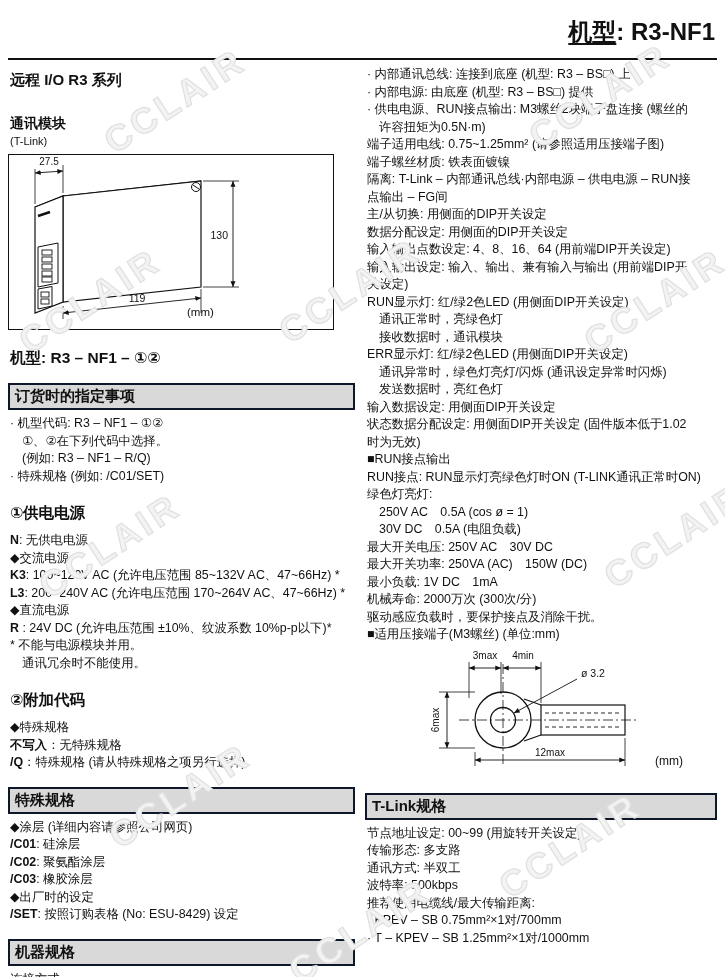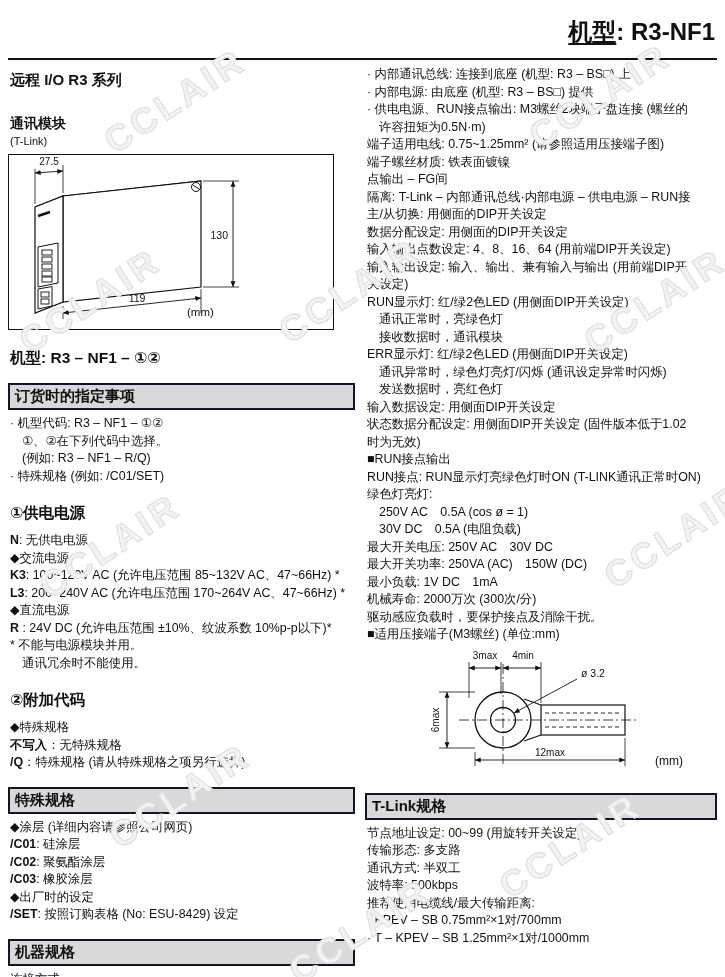--- a/index.html
+++ b/index.html
@@ -145,22 +145,22 @@
         <div class="blk hbox"><span class="b">机器规格</span></div>
         <div class="blk line"><span>连接方式</span></div>
       </div>
     <div class="col-right">
         <div class="blk line"><span>· 内部通讯总线: 连接到底座 (机型: R3 – BS□) 上</span></div>
         <div class="blk line"><span>· 内部电源: 由底座 (机型: R3 – BS□) 提供</span></div>
         <div class="blk line"><span>· 供电电源、RUN接点输出: M3螺丝2块端子盘连接 (螺丝的</span></div>
         <div class="blk line indent1"><span>许容扭矩为0.5N·m)</span></div>
         <div class="blk line"><span>端子适用电线: 0.75~1.25mm² (请参照适用压接端子图)</span></div>
         <div class="blk line"><span>端子螺丝材质: 铁表面镀镍</span></div>
+        <div class="blk line"><span>隔离: T-Link – 内部通讯总线·内部电源 – 供电电源 – RUN接</span></div>
         <div class="blk line"><span>点输出 – FG间</span></div>
-        <div class="blk line"><span>隔离: T-Link – 内部通讯总线·内部电源 – 供电电源 – RUN接</span></div>
         <div class="blk line"><span>主/从切换: 用侧面的DIP开关设定</span></div>
         <div class="blk line"><span>数据分配设定: 用侧面的DIP开关设定</span></div>
         <div class="blk line"><span>输入输出点数设定: 4、8、16、64 (用前端DIP开关设定)</span></div>
         <div class="blk line"><span>输入输出设定: 输入、输出、兼有输入与输出 (用前端DIP开</span></div>
         <div class="blk line"><span>关设定)</span></div>
         <div class="blk line"><span>RUN显示灯: 红/绿2色LED (用侧面DIP开关设定)</span></div>
         <div class="blk line indent1"><span>通讯正常时，亮绿色灯</span></div>
         <div class="blk line indent1"><span>接收数据时，通讯模块</span></div>
         <div class="blk line"><span>ERR显示灯: 红/绿2色LED (用侧面DIP开关设定)</span></div>
         <div class="blk line indent1"><span>通讯异常时，绿色灯亮灯/闪烁 (通讯设定异常时闪烁)</span></div>

